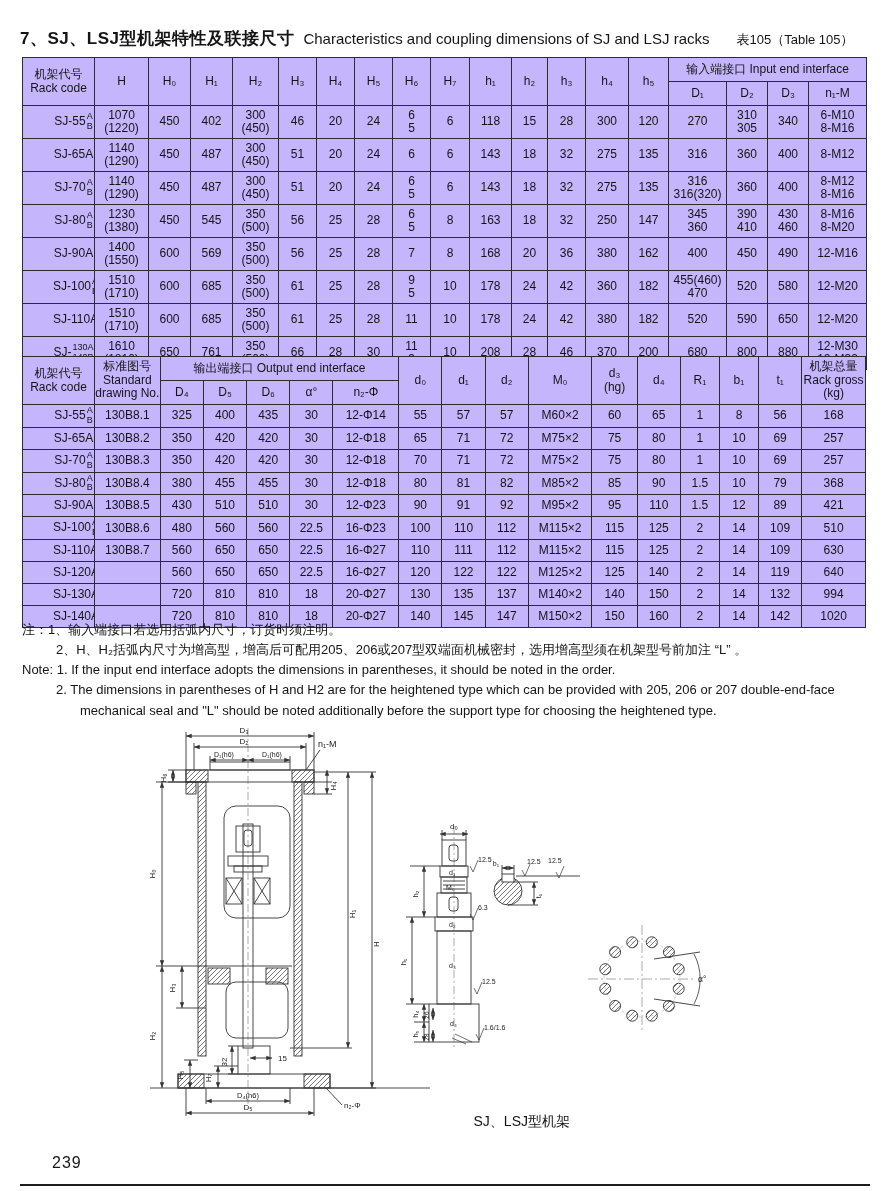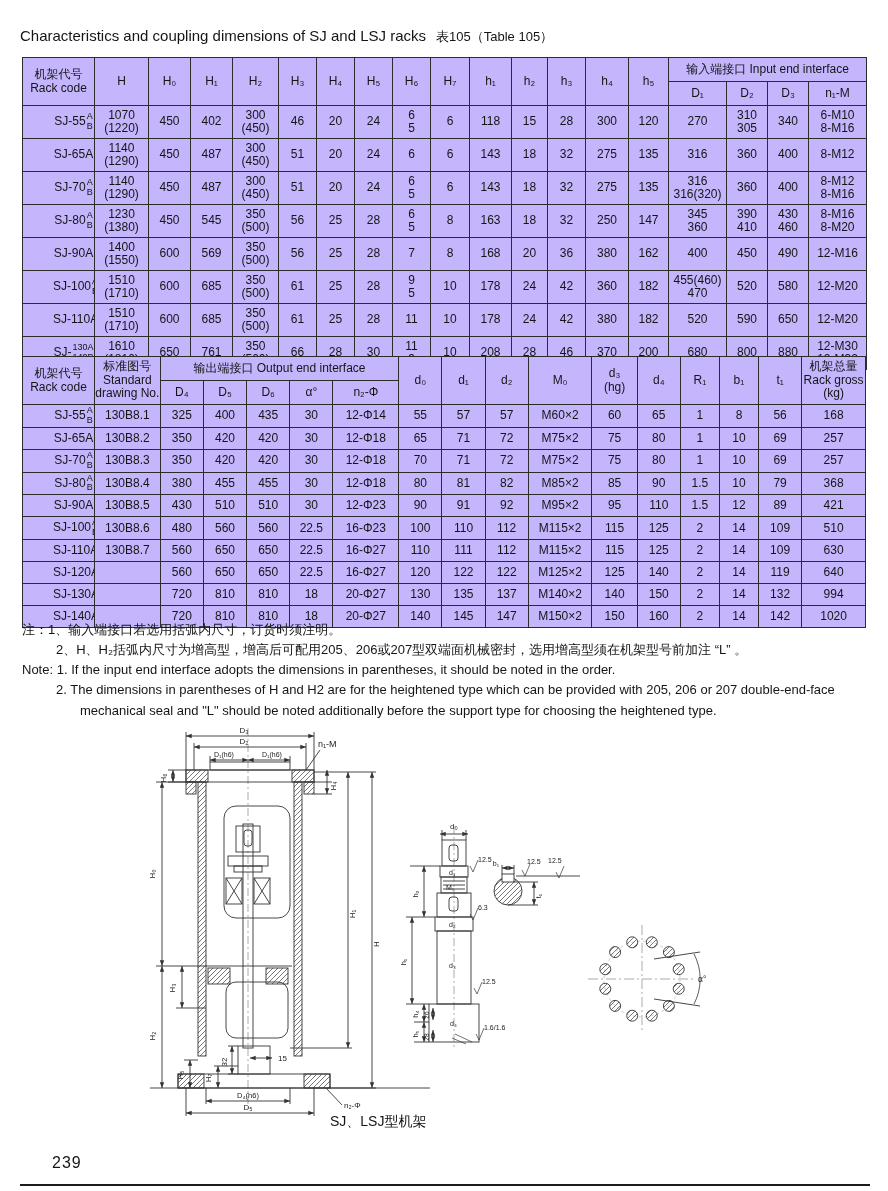--- a/index.html
+++ b/index.html
@@ -6,21 +6,21 @@
   body{
     width:888px;height:1191px;position:relative;background:#ffffff;
     font-family:"Liberation Sans","DejaVu Sans",sans-serif;color:#151515;
     -webkit-font-smoothing:antialiased;
   }
   .abs{position:absolute;}
   
   .titlebar{left:20px;top:27px;right:16px;display:flex;align-items:baseline;gap:9px;white-space:nowrap;}
   .title-zh{font-size:17px;font-weight:bold;letter-spacing:.5px;}
   .title-en{font-size:15px;font-weight:normal;}
-  .title-ref{font-size:13px;margin-left:1px;}
+  .title-ref{font-size:13px;margin-left:18px;}
   
   table{border-collapse:collapse;table-layout:fixed;background:#c4b5fd;}
   th,td{
     border:1.4px solid #2c2c2c;text-align:center;vertical-align:middle;
     font-size:12px;line-height:1.12;padding:1px 0;white-space:pre-line;
     font-weight:normal;overflow:hidden;
   }
   .t1{left:22px;top:57px;width:844px;}
   .t2{left:22px;top:356px;width:844px;}
   .t1 td{height:30px;}
@@ -29,28 +29,29 @@
   .stk{display:inline-flex;flex-direction:column;align-items:flex-start;font-size:9px;line-height:1.1;vertical-align:middle;margin-left:1px;text-align:left;}
   .codecell{white-space:nowrap;padding-left:30px;}
   
   .notes{left:22px;top:620px;right:14px;font-size:13px;line-height:1.55;}
   .notes .ln{white-space:nowrap;}
   .ind1{padding-left:34px;}
   .ind2{padding-left:58px;}
   
   .drawing{left:0;top:716px;}
   svg text{fill:#222;font-family:"Liberation Sans","DejaVu Sans",sans-serif;}
-  .caption{left:330px;top:1112px;width:240px;text-align:left;font-size:14px;line-height:1.35;}
+  .caption{left:330px;top:1112px;width:240px;text-align:right;font-size:14px;line-height:1.35;}
   .pagenum{left:52px;top:1154px;font-size:16px;letter-spacing:1px;}
   .botline{left:20px;right:18px;top:1184px;border-top:2px solid #1c1c1c;height:0;}
 </style>
 </head>
 <body>
 
 <div class="abs titlebar">
+  <span class="title-zh">7、SJ、LSJ型机架特性及联接尺寸</span>
   <span class="title-en">Characteristics and coupling dimensions of SJ and LSJ racks</span>
   <span class="title-ref">表105（Table 105）</span>
 </div>
 
 <table class="abs t1">
   <colgroup>
     <col style="width:72px">
       <col style="width:54px">
       <col style="width:42px">
       <col style="width:42px">

